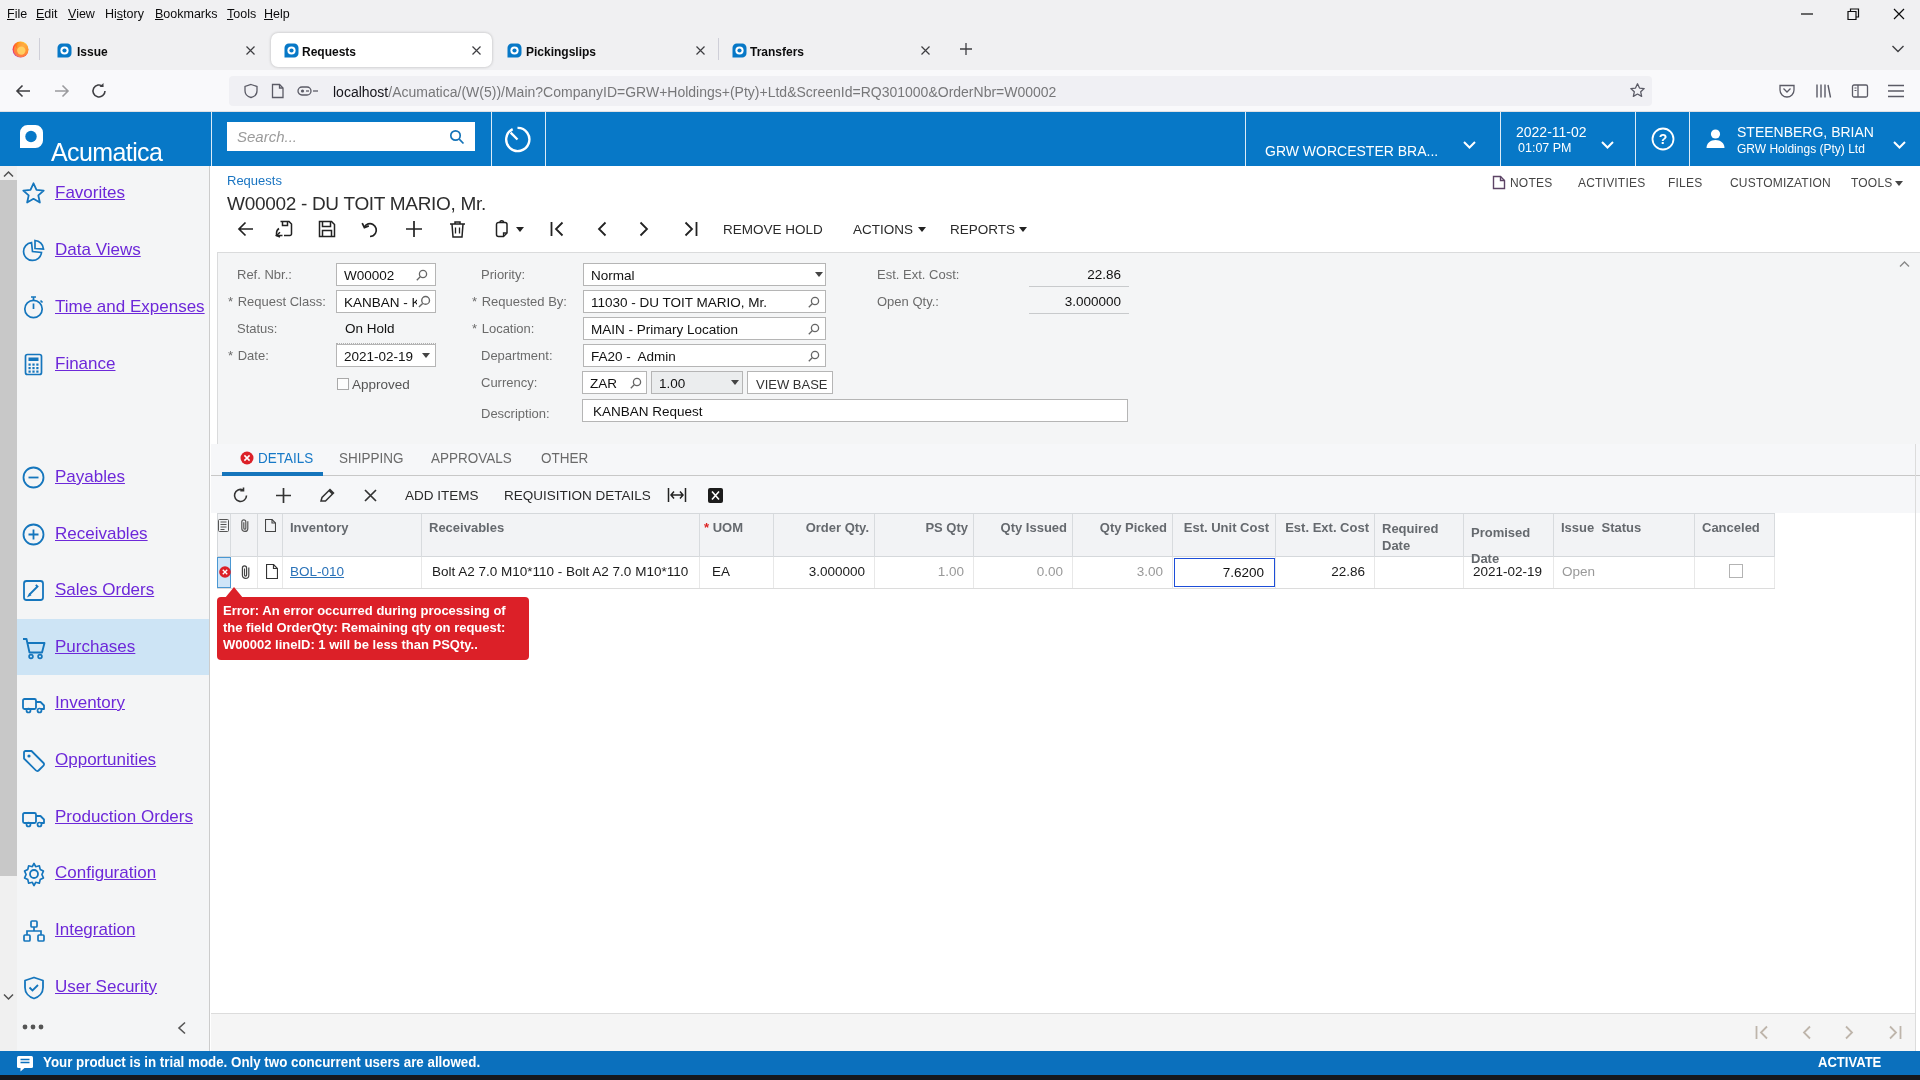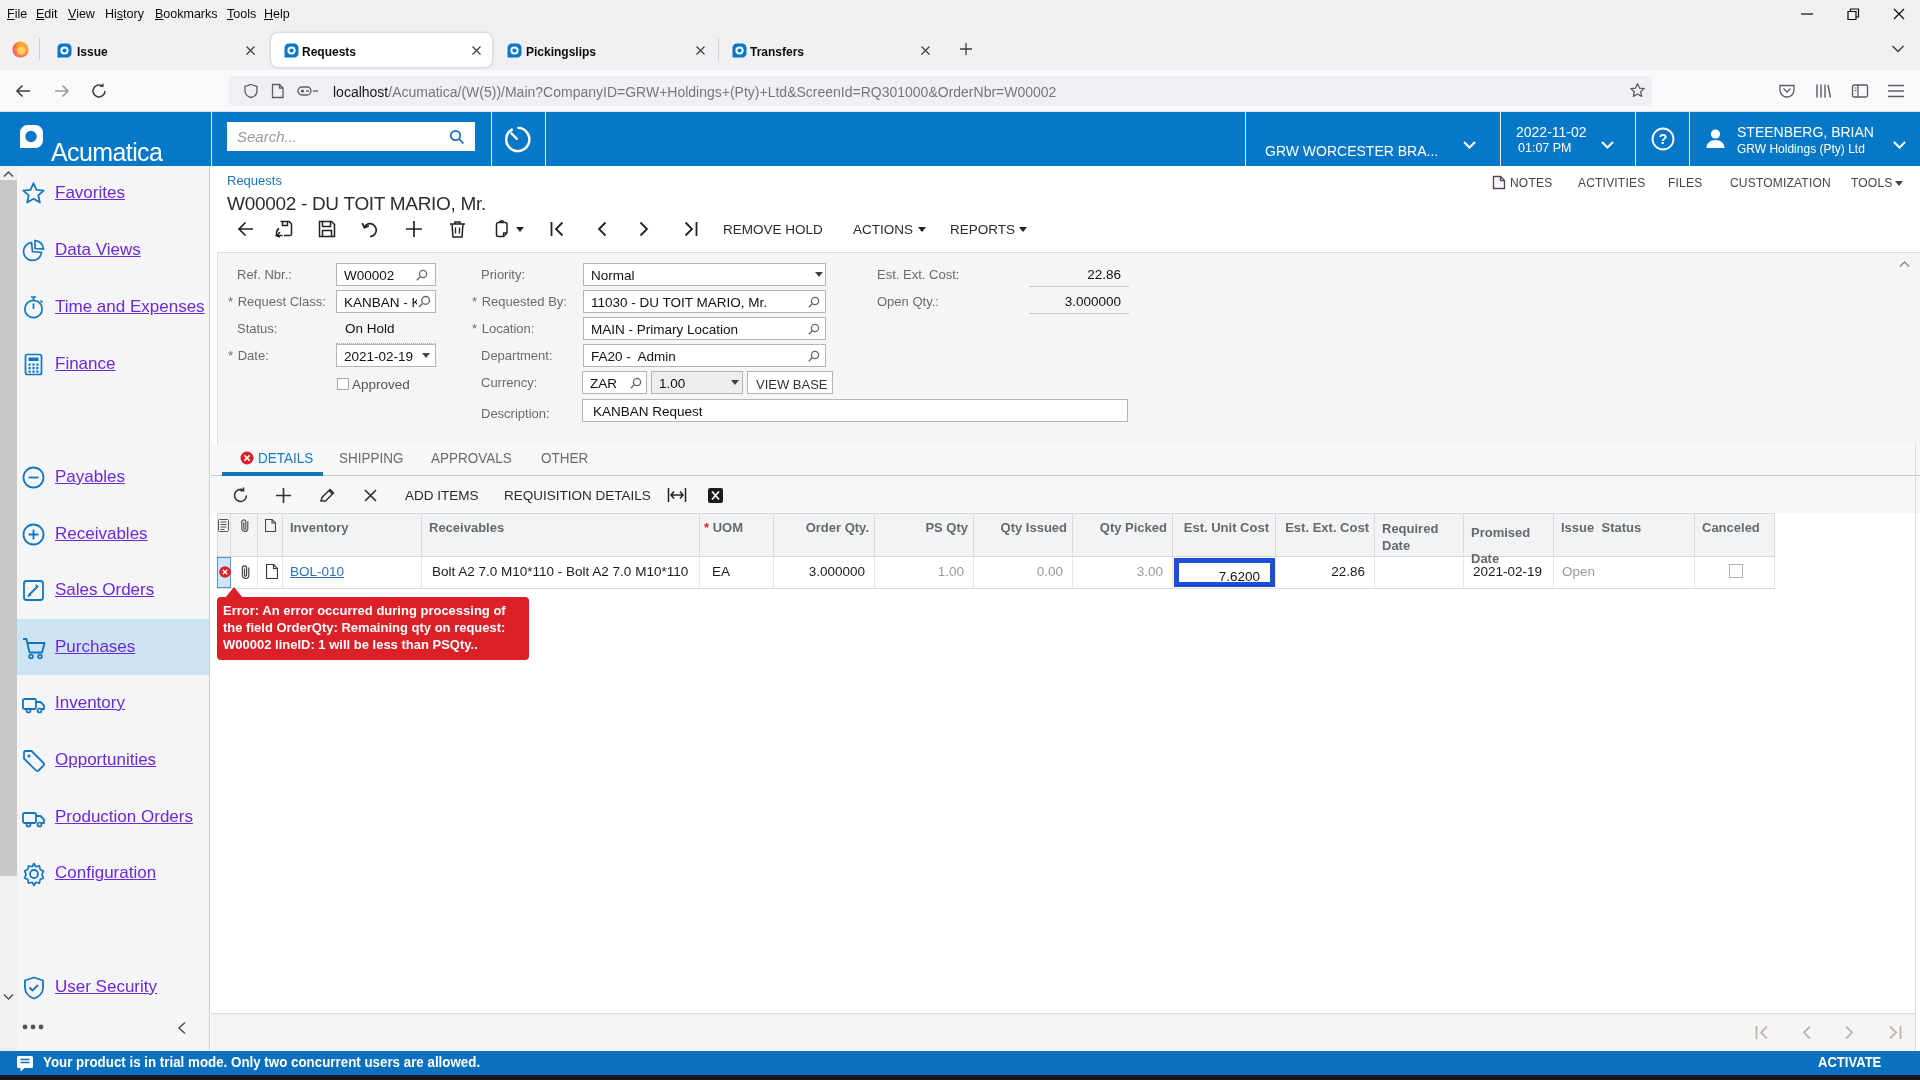--- a/index.html
+++ b/index.html
@@ -341,20 +341,29 @@
         </svg>
     <div class="lbl">Production Orders</div>
       </div>
   <div class="nav" style="top:679px">
     <svg width="26" height="26" viewBox="0 0 26 26">
           <circle cx="13" cy="13" r="4" stroke="#1576bd" stroke-width="1.8" fill="none"></circle>
           <path d="M13 2.5l1.7 3.2 3.6-.9.9 3.6 3.2 1.7-1.5 3.4 1.5 3.4-3.2 1.7-.9 3.6-3.6-.9-1.7 3.2-1.7-3.2-3.6.9-.9-3.6-3.2-1.7 1.5-3.4-1.5-3.4 3.2-1.7.9-3.6 3.6.9z" stroke="#1576bd" stroke-width="1.7" fill="none" stroke-linejoin="round"></path>
         </svg>
     <div class="lbl">Configuration</div>
       </div>
+  <div class="nav" style="top:736px">
+    <svg width="26" height="26" viewBox="0 0 26 26">
+          <rect x="10" y="3" width="6" height="6" rx="1" stroke="#1576bd" stroke-width="1.7" fill="none"></rect>
+          <rect x="3" y="17" width="6" height="6" rx="1" stroke="#1576bd" stroke-width="1.7" fill="none"></rect>
+          <rect x="17" y="17" width="6" height="6" rx="1" stroke="#1576bd" stroke-width="1.7" fill="none"></rect>
+          <path d="M13 9v4M6 17v-4h14v4" stroke="#1576bd" stroke-width="1.7" fill="none"></path>
+        </svg>
+    <div class="lbl">Integration</div>
+      </div>
   <div class="nav" style="top:793px">
     <svg width="26" height="26" viewBox="0 0 26 26">
           <path d="M13 2.5l9 3v7c0 5.5-4 9.5-9 11-5-1.5-9-5.5-9-11v-7z" stroke="#1576bd" stroke-width="1.8" fill="none" stroke-linejoin="round"></path>
           <path d="M8.5 12.5l3 3 5.5-5.5" stroke="#1576bd" stroke-width="1.8" fill="none"></path>
         </svg>
     <div class="lbl">User Security</div>
       </div>
   <svg class="abs" style="left:5px;top:858px" width="22" height="6" viewBox="0 0 22 6">
         <circle cx="3" cy="3" r="2.4" fill="#555"></circle>
         <circle cx="11" cy="3" r="2.4" fill="#555"></circle>
@@ -635,21 +644,21 @@
   <div class="gc num" style="left:664px;top:391px;width:99px">
         <span style="position:absolute;right:9px;top:7px;color:#999">1.00</span>
       </div>
   <div class="gc num" style="left:763px;top:391px;width:99px">
         <span style="position:absolute;right:9px;top:7px;color:#999">0.00</span>
       </div>
   <div class="gc num" style="left:862px;top:391px;width:100px">
         <span style="position:absolute;right:9px;top:7px;color:#999">3.00</span>
       </div>
   <div class="gc num" style="left:962px;top:391px;width:103px"></div>
-  <div class="abs" style="left:963px;top:392px;width:101px;height:29px;background:#fff;border:5px solid #1d4ed8">
+  <div class="abs" style="left:963px;top:392px;width:101px;height:29px;background:#fff;border:1px solid #1d4ed8">
         <span style="position:absolute;right:10px;top:6px;font-size:13.5px;color:#111">7.6200</span>
       </div>
   <div class="gc num" style="left:1065px;top:391px;width:99px">
         <span style="position:absolute;right:9px;top:7px">22.86</span>
       </div>
   <div class="gc" style="left:1164px;top:391px;width:89px"></div>
   <div class="gc" style="left:1253px;top:391px;width:90px">
         <span style="position:absolute;left:9px;top:7px">2021-02-19</span>
       </div>
   <div class="gc" style="left:1343px;top:391px;width:141px">

